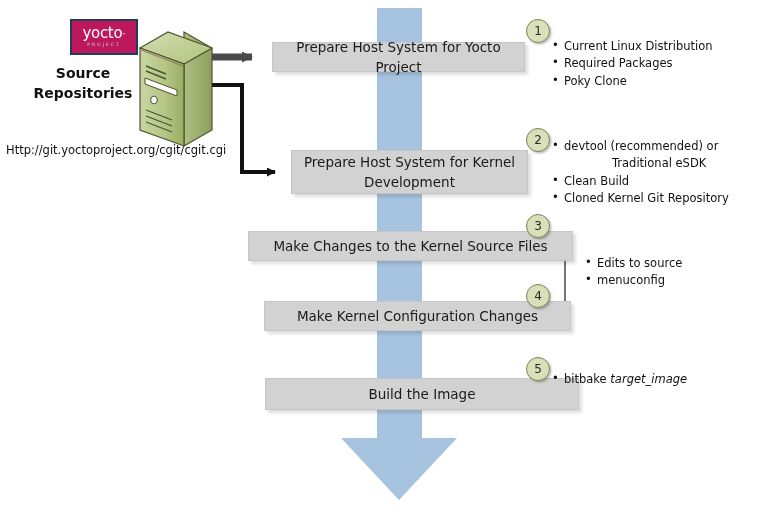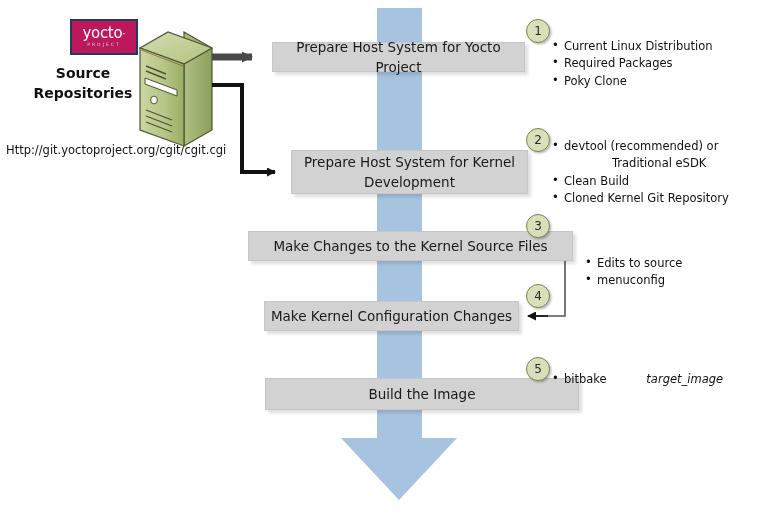--- a/index.html
+++ b/index.html
@@ -113,21 +113,21 @@
     display: flex;
     align-items: center;
     justify-content: center;
     text-align: center;
     box-sizing: border-box;
     line-height: 1.5;
   }
   #box-1 { left: 272px; top: 42px;  width: 253px; height: 30px; }
   #box-2 { left: 291px; top: 150px; width: 237px; height: 44px; }
   #box-3 { left: 233px; top: 231px; width: 325px; height: 30px; margin-left: 15px; }
-  #box-4 { left: 264px; top: 301px; width: 255px; height: 30px; }
+  #box-4 { left: 264px; top: 301px; width: 307px; height: 30px; }
   #box-5 { left: 265px; top: 378px; width: 314px; height: 32px; }
 
   
   .step-circle {
     position: absolute;
     width: 24px;
     height: 24px;
     border-radius: 50%;
     background: #d9dfb8;
     border: 1px solid #7e8555;
@@ -168,21 +168,21 @@
   }
   .blist li .wrap2 {
     display: block;
     padding-left: 0;
     margin-left: 48px;
   }
   #list-1 { left: 552px; top: 38px; }
   #list-2 { left: 552px; top: 138px; }
   #list-3 { left: 585px; top: 255px; }
   #list-5 { left: 552px; top: 371px; }
-  .ital { font-style: italic; margin-left: 36px; }
+  .ital { font-style: italic; }
 
   
   #arrows {
     position: absolute;
     left: 0; top: 0;
     width: 769px;
     height: 517px;
     pointer-events: none;
   }
 </style>

